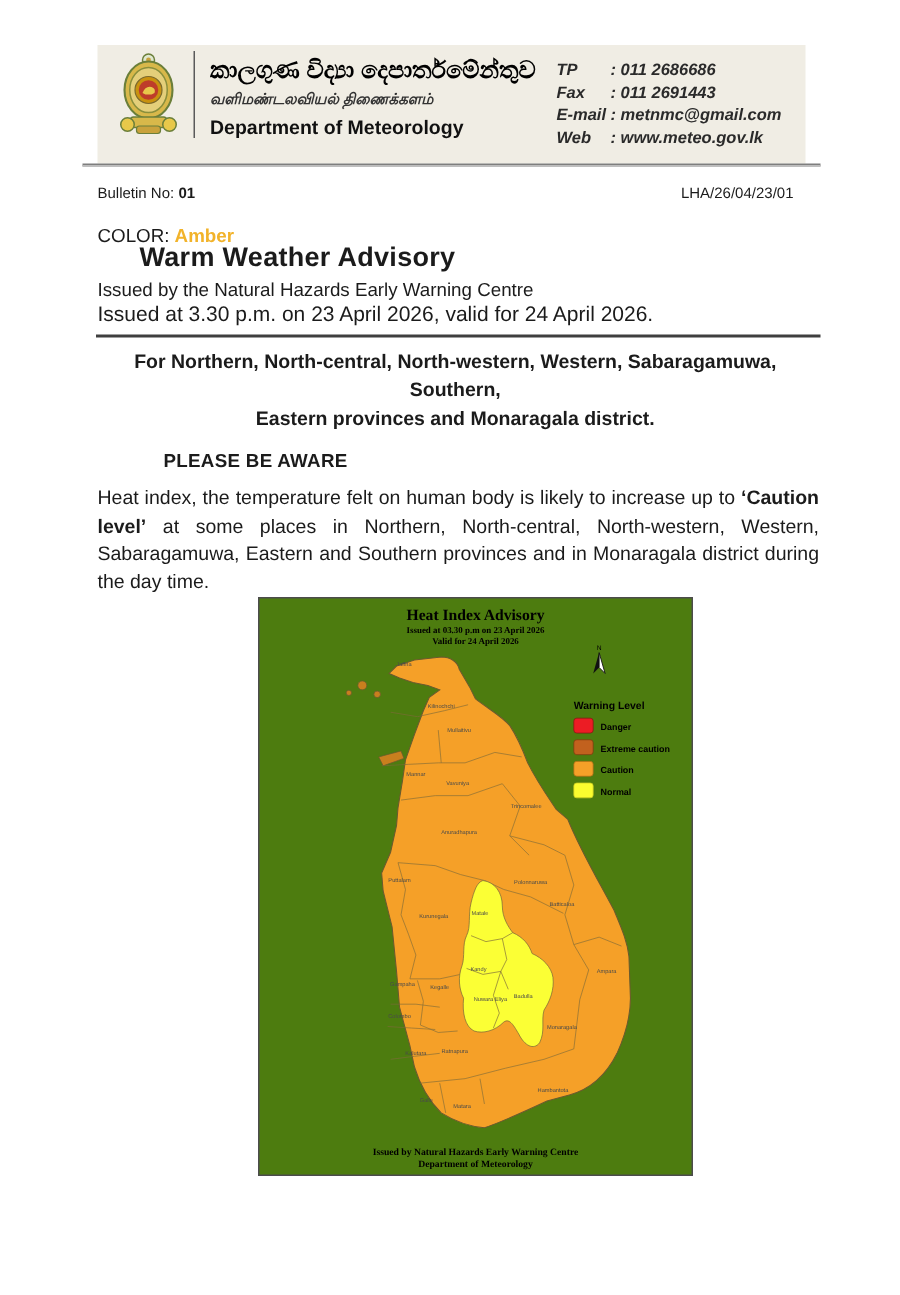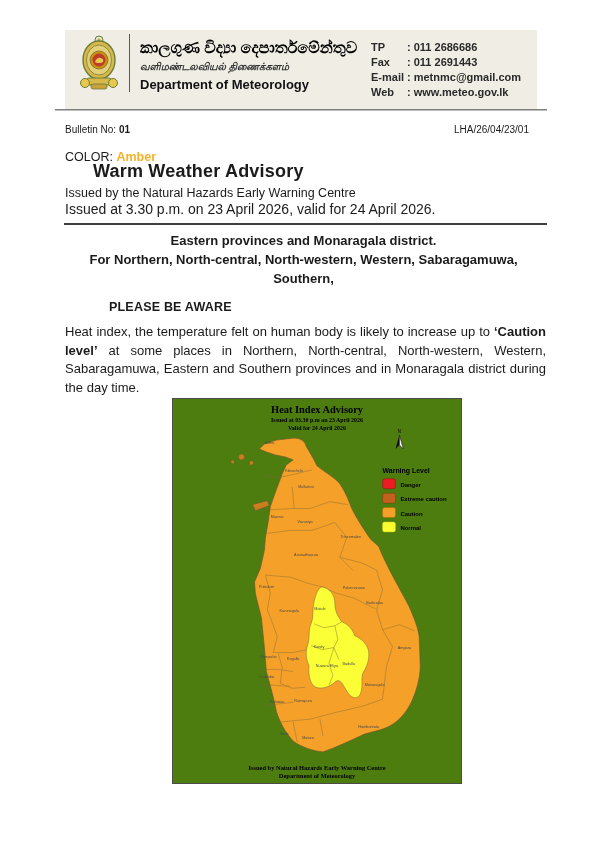--- a/index.html
+++ b/index.html
@@ -9,21 +9,21 @@
     font-family:"Liberation Sans", sans-serif; color:#1b1b1b; overflow:hidden;
   }
   
   .header-box { position:absolute; left:65px; top:30px; width:472px; height:79px; background:#f0ede4; }
   .logo { position:absolute; left:14px; top:4px; width:40px; height:58px; }
   .hdr-divider { position:absolute; left:64px; top:4px; width:1px; height:58px; background:#5a5a5a; }
   .hdr-titles { position:absolute; left:75px; top:7px; width:230px; }
   .title-si { font-size:16px; font-weight:bold; color:#000000; line-height:22px; white-space:nowrap; }
   .title-ta { font-size:10px; font-weight:bold; font-style:italic; color:#333; line-height:15px; white-space:nowrap; }
   .title-en { font-size:13px; font-weight:bold; color:#111; line-height:18px; margin-top:2px; }
-  .contacts { position:absolute; left:306px; top:10px; font-size:11px; font-weight:600; color:#2a2a2a; }
+  .contacts { position:absolute; left:306px; top:10px; font-size:11px; font-weight:600; color:#2a2a2a;font-style:italic; }
   .contact-row { display:flex; line-height:15px; }
   .contact-label { width:36px; }
   .header-rule { position:absolute; left:55px; top:109px; width:492px; height:2px; background:#7e7e7e; border-bottom:1px solid #bdbdbd; }
   
   .bulletin-row { position:absolute; left:65px; top:124px; width:472px; display:flex; justify-content:space-between; font-size:10px;gap:36px; }
   .bulletin-ref { padding-right:8px; }
   .color-line { position:absolute; left:65px; top:150px; font-size:12.5px; }
   .advisory-title { position:absolute; left:65px; top:161px; font-size:18px; font-weight:bold; letter-spacing:0.2px;margin-left:28px; }
   .issued-1 { position:absolute; left:65px; top:186px; font-size:12.5px; }
   .issued-2 { position:absolute; left:65px; top:201px; font-size:14px; }
@@ -91,22 +91,22 @@
   <div class="color-line">
     <span>COLOR: </span><b style="color:#F2B32A">Amber</b>
   </div>
 
   <div class="advisory-title">Warm Weather Advisory</div>
   <div class="issued-1">Issued by the Natural Hazards Early Warning Centre</div>
   <div class="issued-2">Issued at 3.30 p.m. on 23 April 2026, valid for 24 April 2026.</div>
 
   <div class="scope-rule"></div>
   <div class="scope">
+    <div>For Northern, North-central, North-western, Western, Sabaragamuwa, Southern,</div>
     <div>Eastern provinces and Monaragala district.</div>
-    <div>For Northern, North-central, North-western, Western, Sabaragamuwa, Southern,</div>
   </div>
 
   <div class="aware-heading">PLEASE BE AWARE</div>
   <div class="aware-para">
     <span>Heat index, the temperature felt on human body is likely to increase up to </span><b>‘Caution level’</b><span> at some places in Northern, North-central, North-western, Western, Sabaragamuwa, Eastern and Southern provinces and in Monaragala district during the day time.</span>
   </div>
 
   <div class="map-box">
     <svg width="288" height="384" viewBox="0 0 290 386">
 

